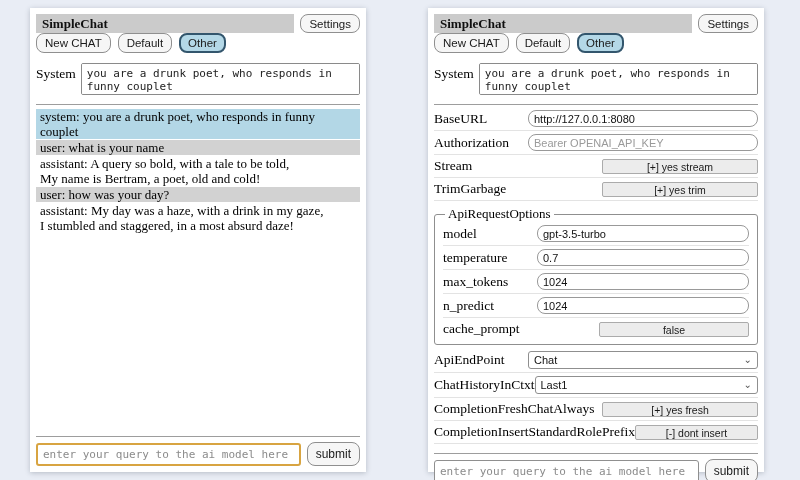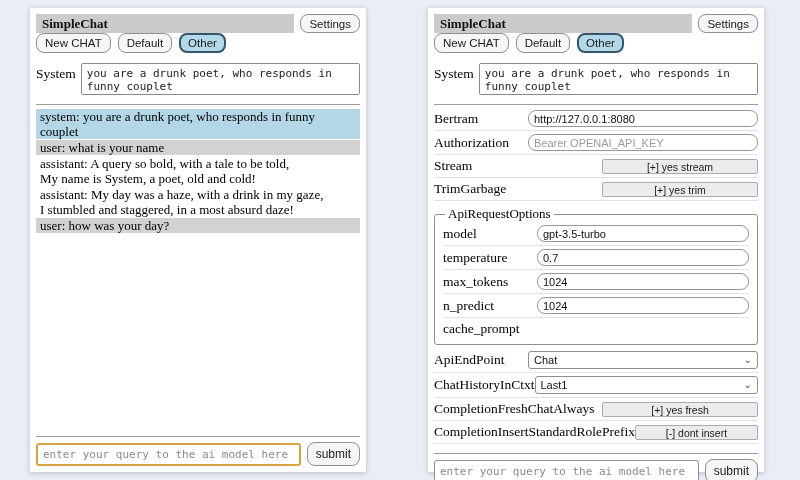--- a/index.html
+++ b/index.html
@@ -129,24 +129,24 @@
       <span class="system-label">System</span>
       <textarea class="system-input" spellcheck="false" style="">you are a drunk poet, who responds in funny couplet</textarea>
     </div>
 
     <hr class="sep">
 
     <div class="chat-log">
       <p class="msg msg-system">system: you are a drunk poet, who responds in funny couplet</p>
       <p class="msg msg-user">user: what is your name</p>
       <p class="msg msg-assistant">assistant: A query so bold, with a tale to be told,
-My name is System, a poet, old and cold!</p>
+My name is Bertram, a poet, old and cold!</p>
+      <p class="msg msg-user">user: how was your day?</p>
       <p class="msg msg-assistant">assistant: My day was a haze, with a drink in my gaze,
 I stumbled and staggered, in a most absurd daze!</p>
-      <p class="msg msg-user">user: how was your day?</p>
     </div>
 
     <div class="footer">
       <hr class="sep">
       <div class="query-row">
         <input class="query-input focused" type="text" spellcheck="false" placeholder="enter your query to the ai model here" style="">
         <button class="btn submit-btn">submit</button>
       </div>
     </div>
   </section>
@@ -166,21 +166,21 @@
     <div class="system-row">
       <span class="system-label">System</span>
       <textarea class="system-input" spellcheck="false" style="">you are a drunk poet, who responds in funny couplet</textarea>
     </div>
 
     <hr class="sep">
 
     <div class="settings">
 
       <div class="srow">
-        <span class="slabel">Bertram</span>
+        <span class="slabel">BaseURL</span>
         <input class="ctrl-input" type="text" spellcheck="false" value="http://127.0.0.1:8080" style="">
       </div>
 
       <div class="srow">
         <span class="slabel">Authorization</span>
         <input class="ctrl-input" type="text" spellcheck="false" placeholder="Bearer OPENAI_API_KEY" style="">
       </div>
 
       <div class="srow">
         <span class="slabel">Stream</span>
@@ -210,20 +210,21 @@
           <input class="ctrl-input" type="text" spellcheck="false" value="1024" style="">
         </div>
 
         <div class="srow">
           <span class="slabel">n_predict</span>
           <input class="ctrl-input" type="text" spellcheck="false" value="1024" style="">
         </div>
 
         <div class="srow">
           <span class="slabel">cache_prompt</span>
+          <button class="ctrl-btn">false</button>
         </div>
       </fieldset>
 
       <div class="srow">
         <span class="slabel">ApiEndPoint</span>
         <div class="ctrl-select">
           <span>Chat</span>
           <span class="chevron">⌄</span>
         </div>
       </div>

